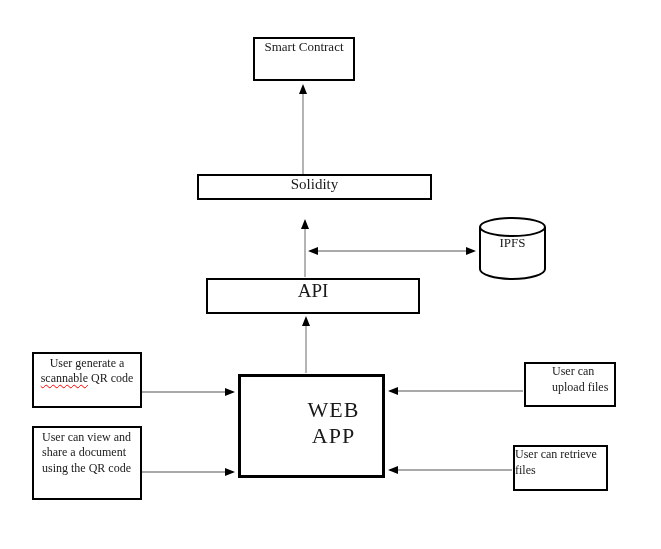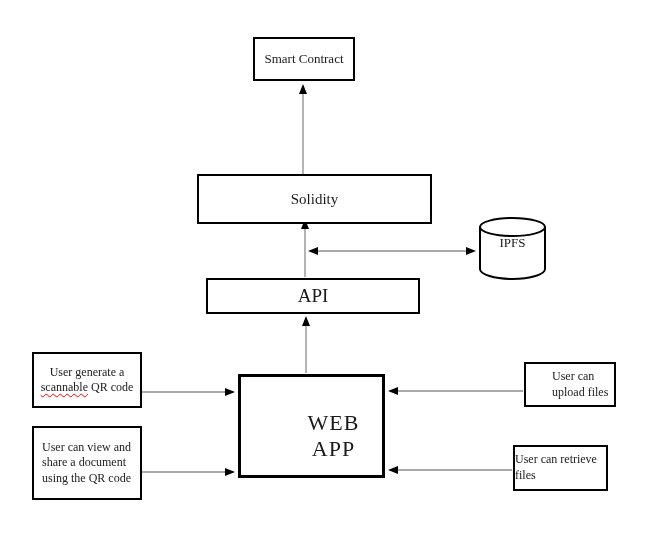--- a/index.html
+++ b/index.html
@@ -14,29 +14,29 @@
     height: 549px;
     background: #ffffff;
     overflow: hidden;
   }
   .node {
     position: absolute;
     box-sizing: border-box;
     border: 2px solid #000000;
     background: #ffffff;
     display: flex;
-    align-items: center;
+    align-items: flex-start;
     justify-content: center;
     color: #1a1a1a;
   }
   .node.center-text { text-align: center; }
   .node.left-text   { justify-content: flex-start; text-align: left; }
 
   #smart-contract { left: 253px; top: 37px;  width: 102px; height: 44px; font-size: 13px; }
-  #solidity       { left: 197px; top: 174px; width: 235px; height: 50px; font-size: 15px; }
+  #solidity       { left: 197px; top: 174px; width: 235px; height: 26px; font-size: 15px; }
   #api            { left: 206px; top: 278px; width: 214px; height: 36px; font-size: 19px; }
   #web-app        { left: 238px; top: 374px; width: 147px; height: 104px; font-size: 22px;
                     border-width: 3px; padding-top: 20px; letter-spacing: 1px; padding-left: 44px; }
 
   #qr-generate    { left: 32px;  top: 352px; width: 110px; height: 56px; font-size: 12px;
                     line-height: 1.25; padding: 2px 4px; }
   #qr-view        { left: 32px;  top: 426px; width: 110px; height: 74px; font-size: 12px;
                     line-height: 1.28; padding: 2px 8px 2px 8px; }
   #upload         { left: 524px; top: 362px; width: 92px;  height: 45px; font-size: 12px;
                     line-height: 1.3; padding-left: 26px; }

